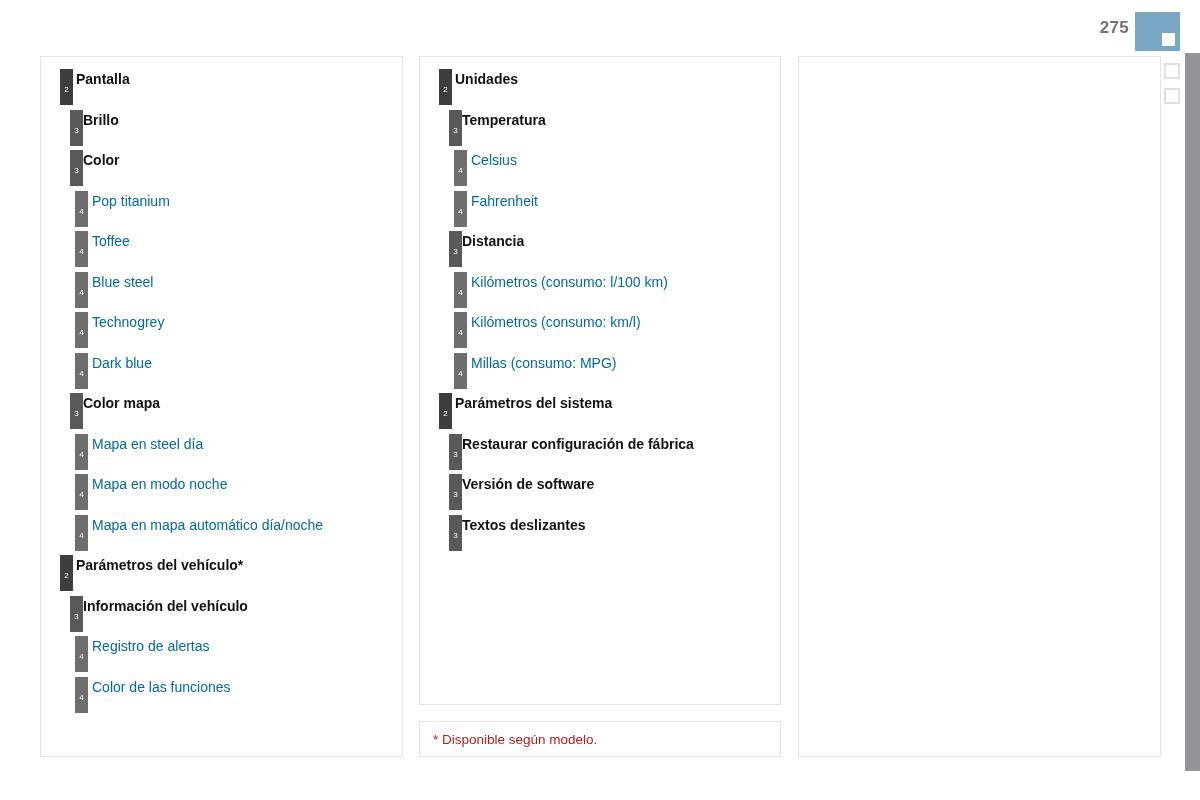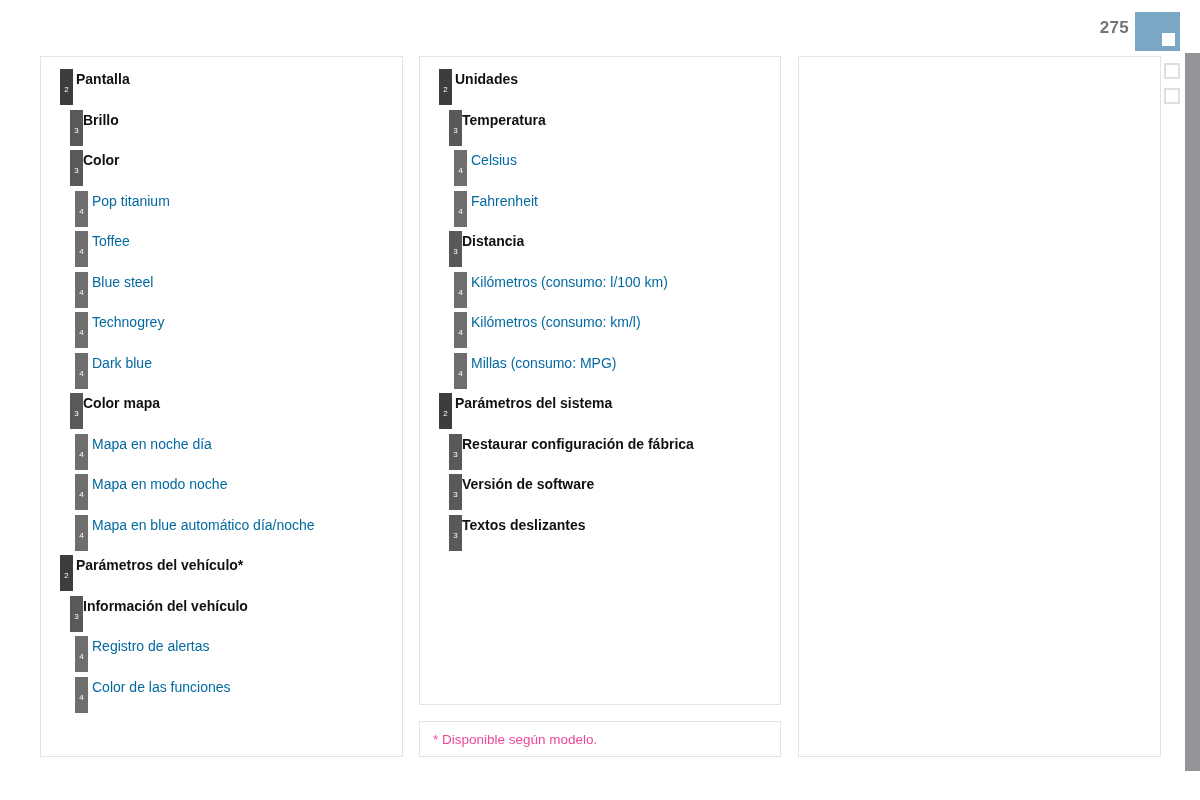--- a/index.html
+++ b/index.html
@@ -88,21 +88,21 @@
     height: 36px;
     background: #ffffff;
     border: 1px solid #e3e3e3;
     box-sizing: border-box;
     display: flex;
     align-items: center;
   }
   #footnote-box .footnote-text {
     padding-left: 13px;
     font-size: 13.5px;
-    color: #ec4899;
+    color: #b91c1c;
   }
 
   
   .tree-list {
     position: relative;
     padding: 0;
     margin: 0;
     list-style: none;
   }
   .tree-row {
@@ -233,33 +233,33 @@
         <li class="tree-row depth-3">
           <span class="level-bar">
             <span class="level-num">3</span>
           </span>
           <span class="row-label">Color mapa</span>
         </li>
         <li class="tree-row depth-4">
           <span class="level-bar">
             <span class="level-num">4</span>
           </span>
-          <span class="row-label">Mapa en noche día</span>
+          <span class="row-label">Mapa en steel día</span>
         </li>
         <li class="tree-row depth-4">
           <span class="level-bar">
             <span class="level-num">4</span>
           </span>
           <span class="row-label">Mapa en modo noche</span>
         </li>
         <li class="tree-row depth-4">
           <span class="level-bar">
             <span class="level-num">4</span>
           </span>
-          <span class="row-label">Mapa en blue automático día/noche</span>
+          <span class="row-label">Mapa en mapa automático día/noche</span>
         </li>
         <li class="tree-row depth-2">
           <span class="level-bar">
             <span class="level-num">2</span>
           </span>
           <span class="row-label">Parámetros del vehículo*</span>
         </li>
         <li class="tree-row depth-3">
           <span class="level-bar">
             <span class="level-num">3</span>

